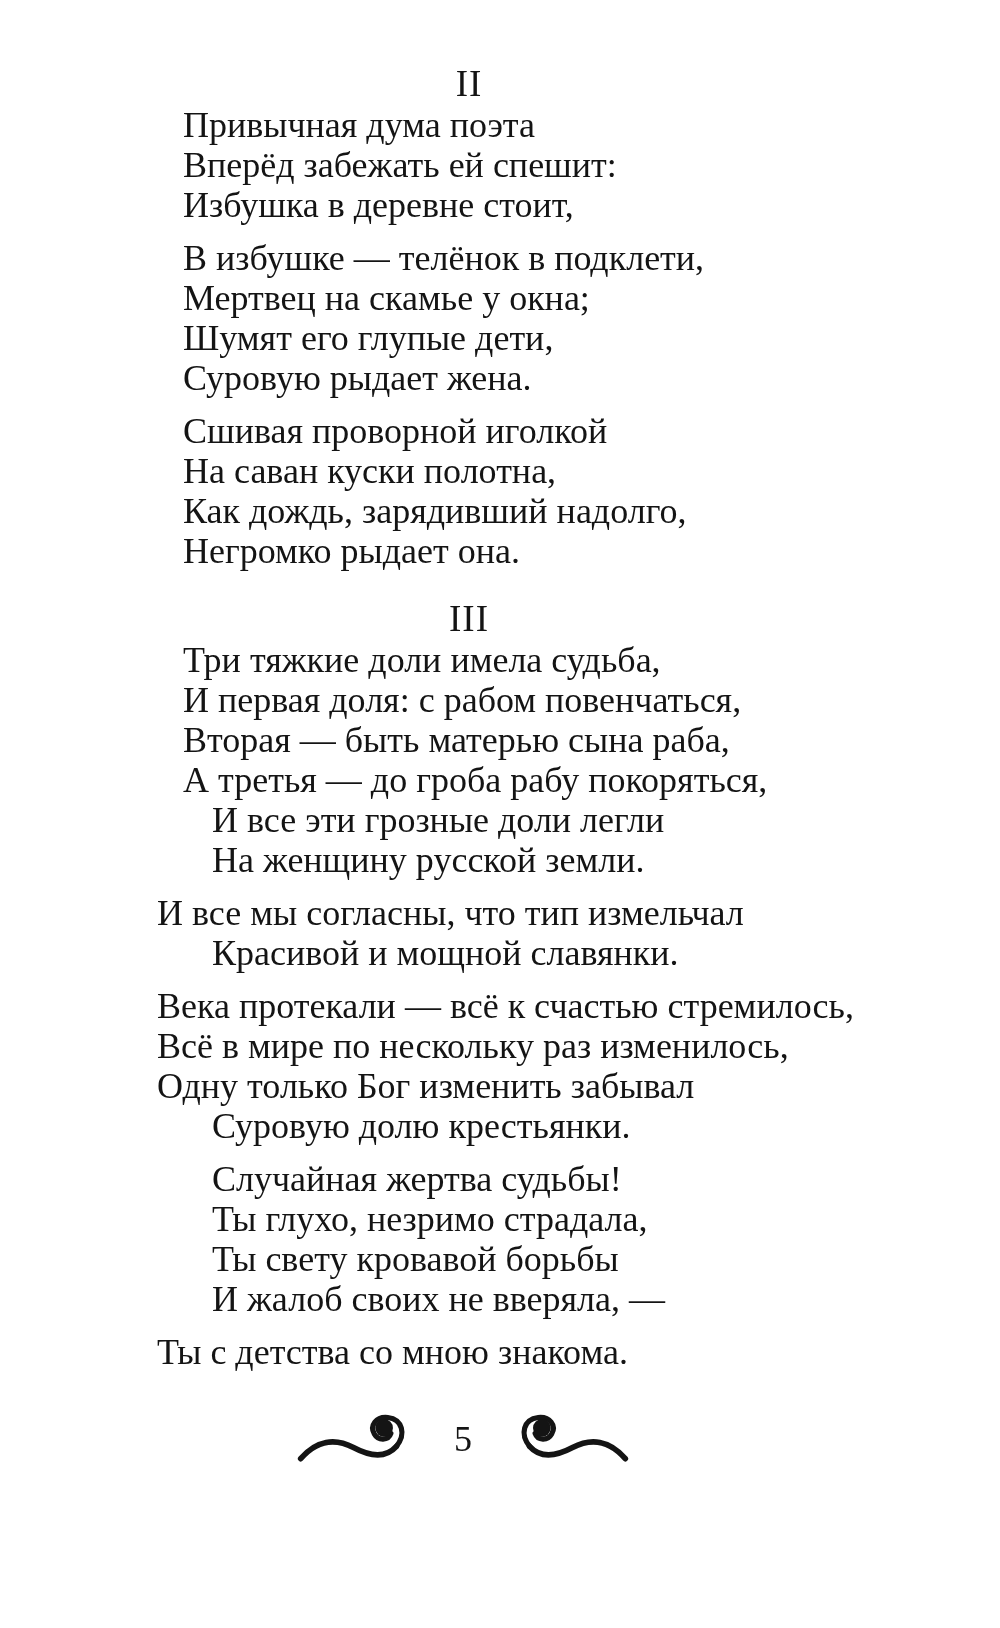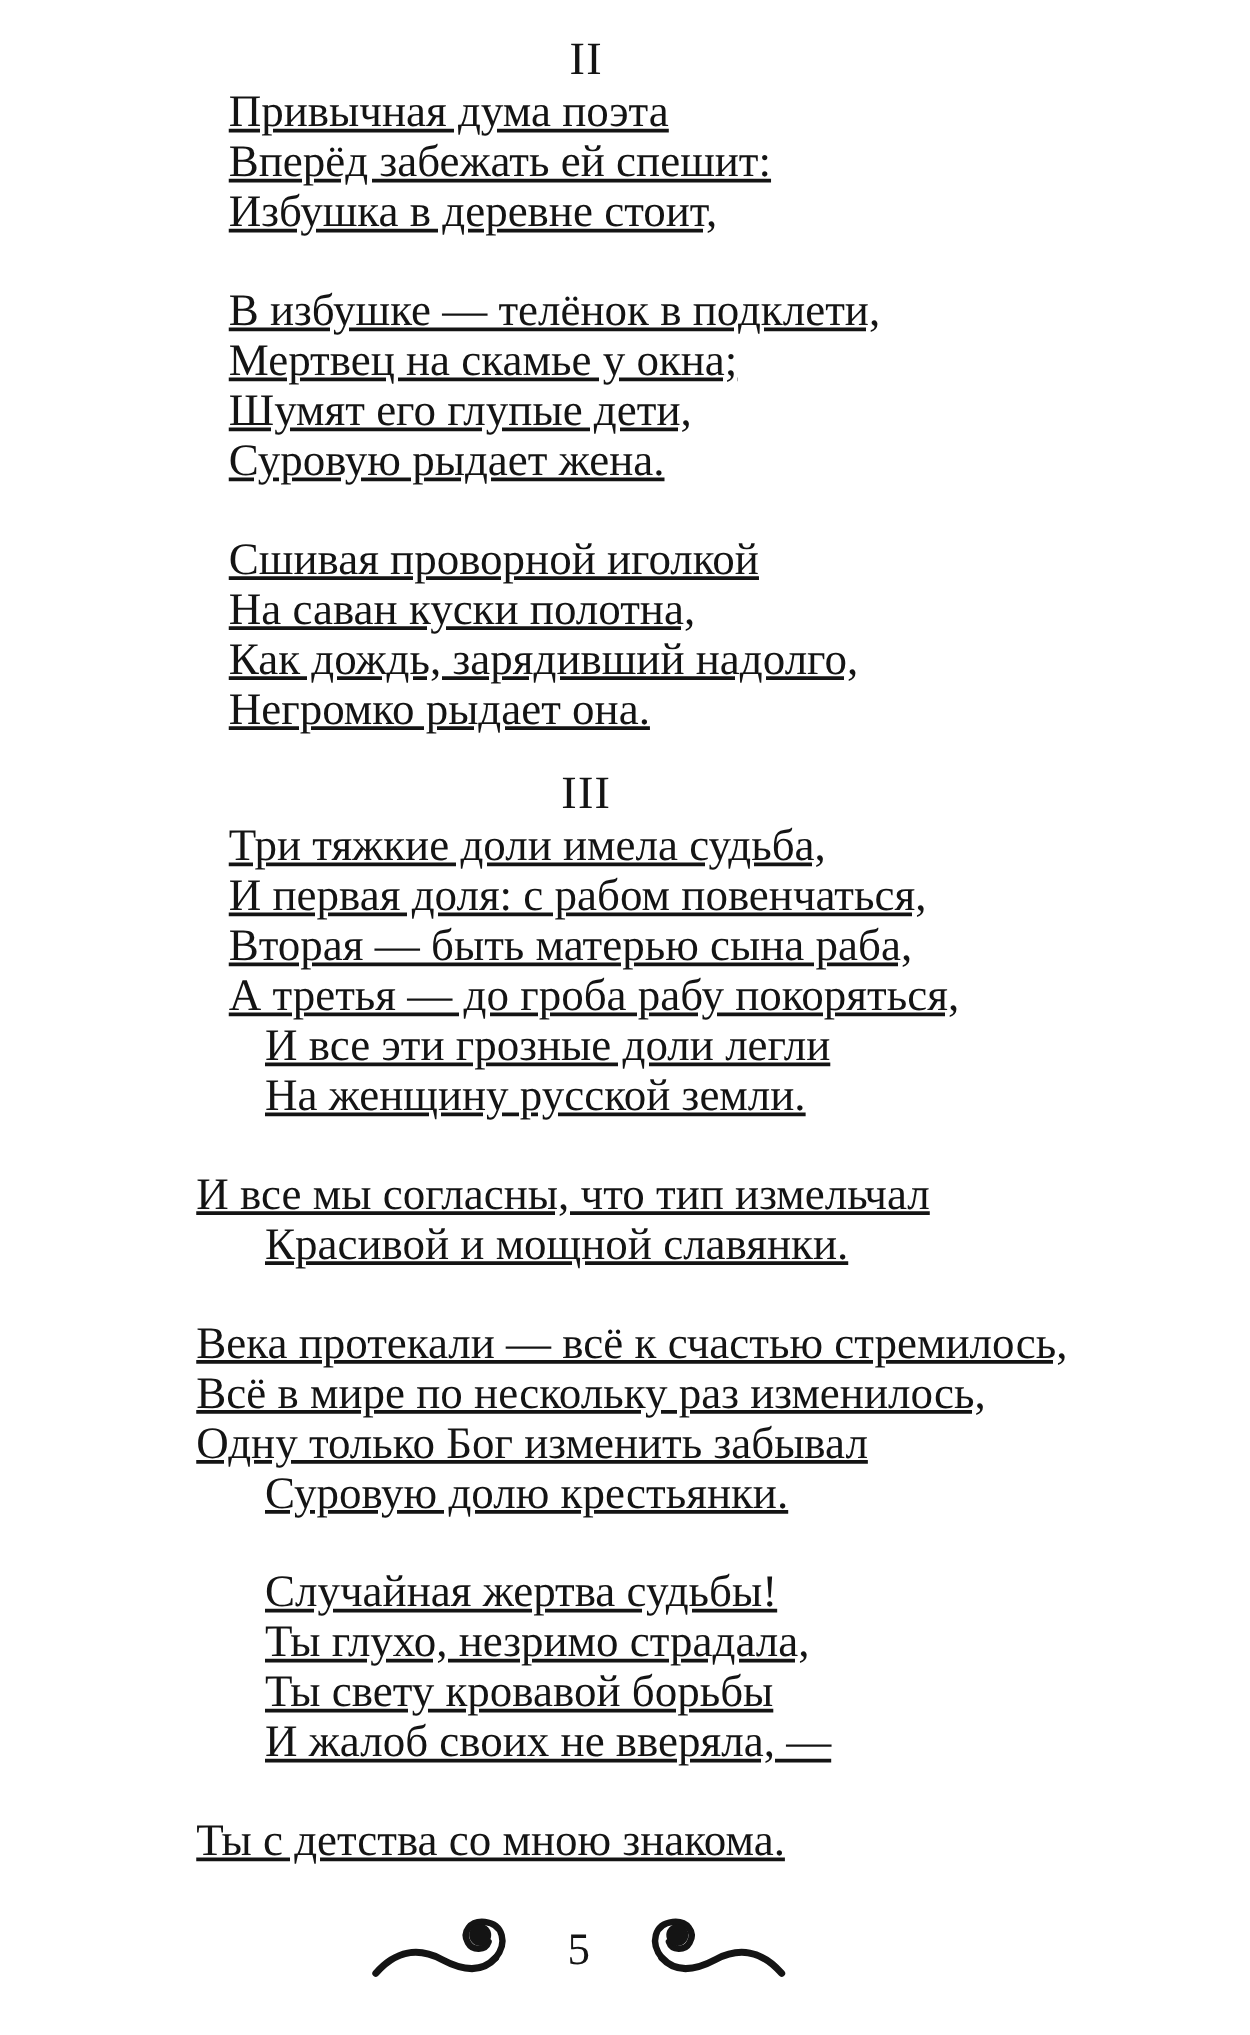--- a/index.html
+++ b/index.html
@@ -11,37 +11,36 @@
     width: 1000px;
     height: 1628px;
     font-family: "Liberation Serif", "DejaVu Serif", serif;
     color: #141414;
     overflow: hidden;
   }
   .page {
     box-sizing: border-box;
     width: 1000px;
     height: 1208px;
-    padding-top: 28px;
+    padding-top: 64px;
   }
   .heading {
     font-size: 37px;
     line-height: 40px;
     text-align: center;
     margin-right: 62px;
     letter-spacing: 1px;
   }
   .section + .section { margin-top: 28px; }
-  .stanza { margin-top: 39px; }
+  .stanza { margin-top: 13px; }
   .heading + .stanza { margin-top: 1px; }
   .line {
     font-size: 36px;
     line-height: 40px;
     white-space: pre;
-    text-decoration: underline;
   }
   .ind0 { padding-left: 157px; }
   .ind1 { padding-left: 183px; }
   .ind2 { padding-left: 212px; }
   .footer {
     margin-top: 36px;
     margin-right: 74px;
     display: flex;
     justify-content: center;
     align-items: center;

